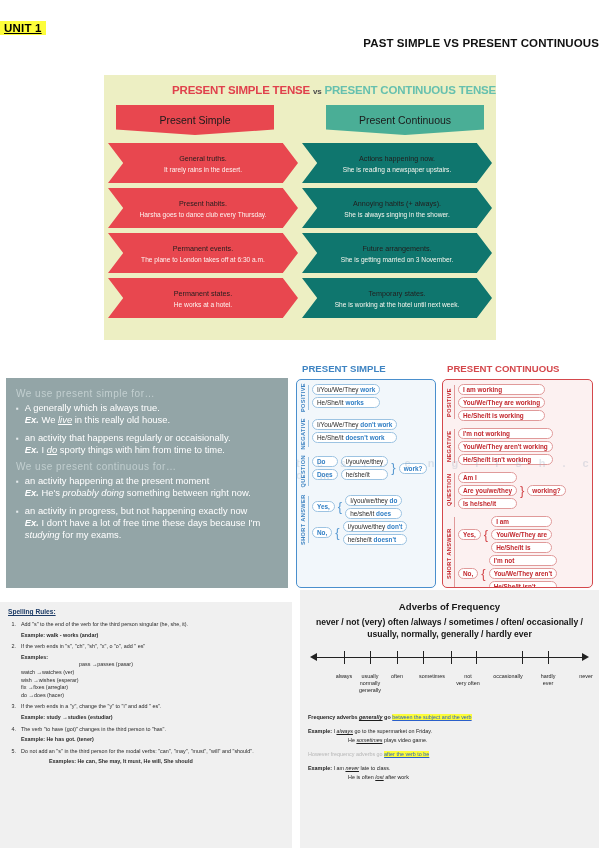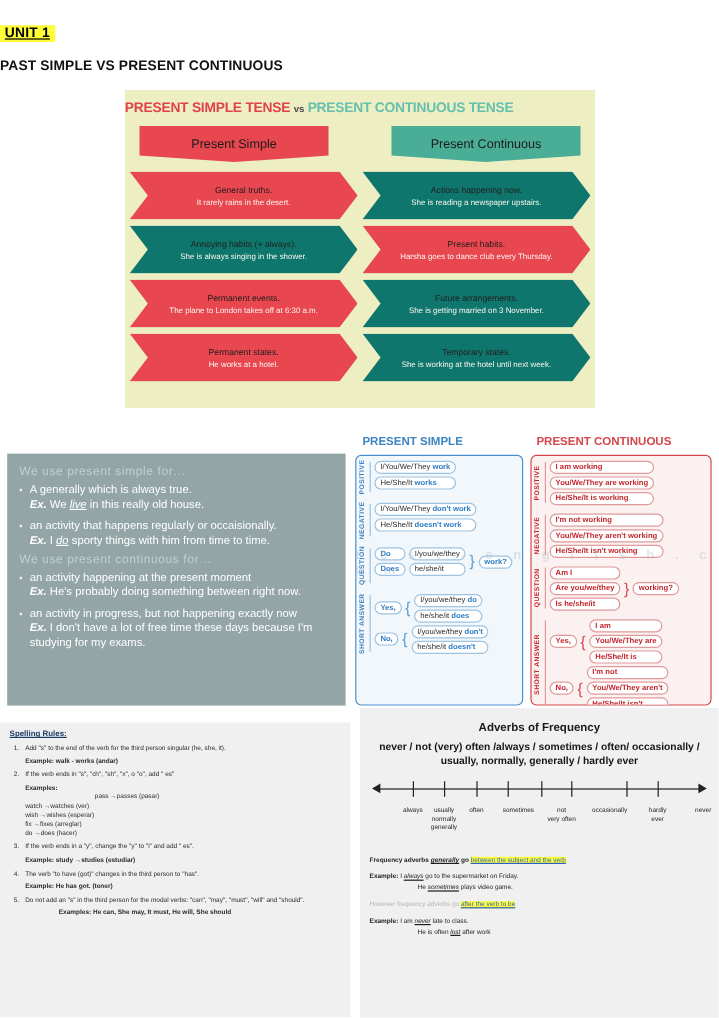--- a/index.html
+++ b/index.html
@@ -4,27 +4,27 @@
 <style>
   html,body{margin:0;padding:0;background:#ffffff;}
   body{width:599px;height:848px;position:relative;overflow:hidden;
        font-family:"Liberation Sans",sans-serif;color:#1a1a1a;}
 
   
   .unit-wrap{text-align:left;margin-top:18px;}
   .unit-badge{display:inline-block;background:#fdfd3a;color:#000;
        font-weight:bold;font-size:11.5px;letter-spacing:.2px;padding:1px 4px;
        text-decoration:underline;}
-  .page-title{text-align:left;font-weight:bold;font-size:11.5px;
-       margin-top:13px;letter-spacing:.1px;color:#111;}
+  .page-title{text-align:right;font-weight:bold;font-size:11.5px;
+       margin-top:1px;letter-spacing:.1px;color:#111;}
 
   
   .info{position:absolute;left:104px;top:75px;width:392px;height:265px;
         background:#edefc3;}
-  .info-head{text-align:left;padding-top:9px;font-size:11.5px;
+  .info-head{text-align:right;padding-top:9px;font-size:11.5px;
         font-weight:bold;letter-spacing:-.2px;}
   .ih-red{color:#e0414c;}
   .ih-vs{color:#4a4a4a;font-size:8px;font-weight:bold;}
   .ih-teal{color:#66c0ae;}
 
   .pill-row{display:flex;justify-content:space-between;padding:0 12px;
         margin-top:9px;}
   .pill{width:158px;height:30px;display:flex;align-items:center;
         justify-content:center;font-size:10.5px;color:#1b1b1b;
         clip-path:polygon(0 0,100% 0,100% 82%,50% 100%,0 82%);}
@@ -46,21 +46,21 @@
   
   .bluebox{position:absolute;left:6px;top:378px;width:282px;height:210px;
         background:#93a5a7;color:#ffffff;padding:8px 10px 0 10px;
         box-sizing:border-box;}
   .bb-head{font-size:10px;color:#c2cfd0;letter-spacing:.5px;margin:2px 0 3px 0;}
   .bb-item{display:flex;gap:6px;margin-bottom:5px;}
   .bb-bullet{font-size:8px;line-height:13px;color:#e6eced;}
   .bb-txt{font-size:9.4px;line-height:12.3px;}
   .bb-ex{font-weight:bold;font-style:italic;}
   .u{text-decoration:underline;font-style:italic;font-weight:normal;}
-  .it{}
+  .it{font-style:italic;}
 
   
   .gt-title{position:absolute;font-size:9.6px;font-weight:bold;}
   .gt{position:absolute;border:1.2px solid;border-radius:5px;
       box-sizing:border-box;overflow:hidden;}
   .gt.simple{left:296px;top:379px;width:140px;height:209px;
       border-color:#4a8fcd;background:#f2f7fb;}
   .gt.cont{left:442px;top:379px;width:151px;height:209px;
       border-color:#d4484c;background:#fcf1f1;}
   .gsec{display:flex;border-bottom:0;padding:3px 0 3px 0;}
@@ -153,27 +153,27 @@
       <div class="chev red">
         <span class="t1">General truths.</span>
         <span class="t2">It rarely rains in the desert.</span>
       </div>
       <div class="chev teal">
         <span class="t1">Actions happening now.</span>
         <span class="t2">She is reading a newspaper upstairs.</span>
       </div>
     </div>
     <div class="rowpair">
+      <div class="chev red">
+        <span class="t1">Present habits.</span>
+        <span class="t2">Harsha goes to dance club every Thursday.</span>
+      </div>
       <div class="chev teal">
         <span class="t1">Annoying habits (+ always).</span>
         <span class="t2">She is always singing in the shower.</span>
-      </div>
-      <div class="chev red">
-        <span class="t1">Present habits.</span>
-        <span class="t2">Harsha goes to dance club every Thursday.</span>
       </div>
     </div>
     <div class="rowpair">
       <div class="chev red">
         <span class="t1">Permanent events.</span>
         <span class="t2">The plane to London takes off at 6:30 a.m.</span>
       </div>
       <div class="chev teal">
         <span class="t1">Future arrangements.</span>
         <span class="t2">She is getting married on 3 November.</span>

